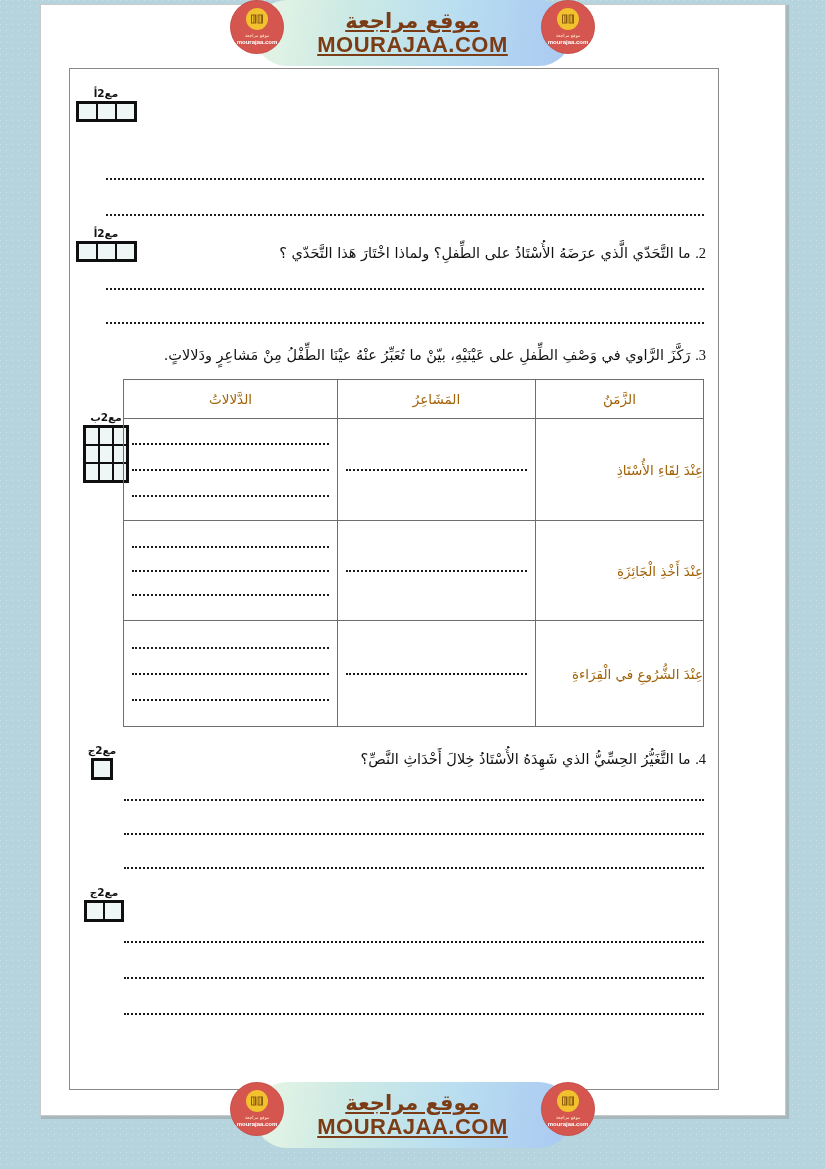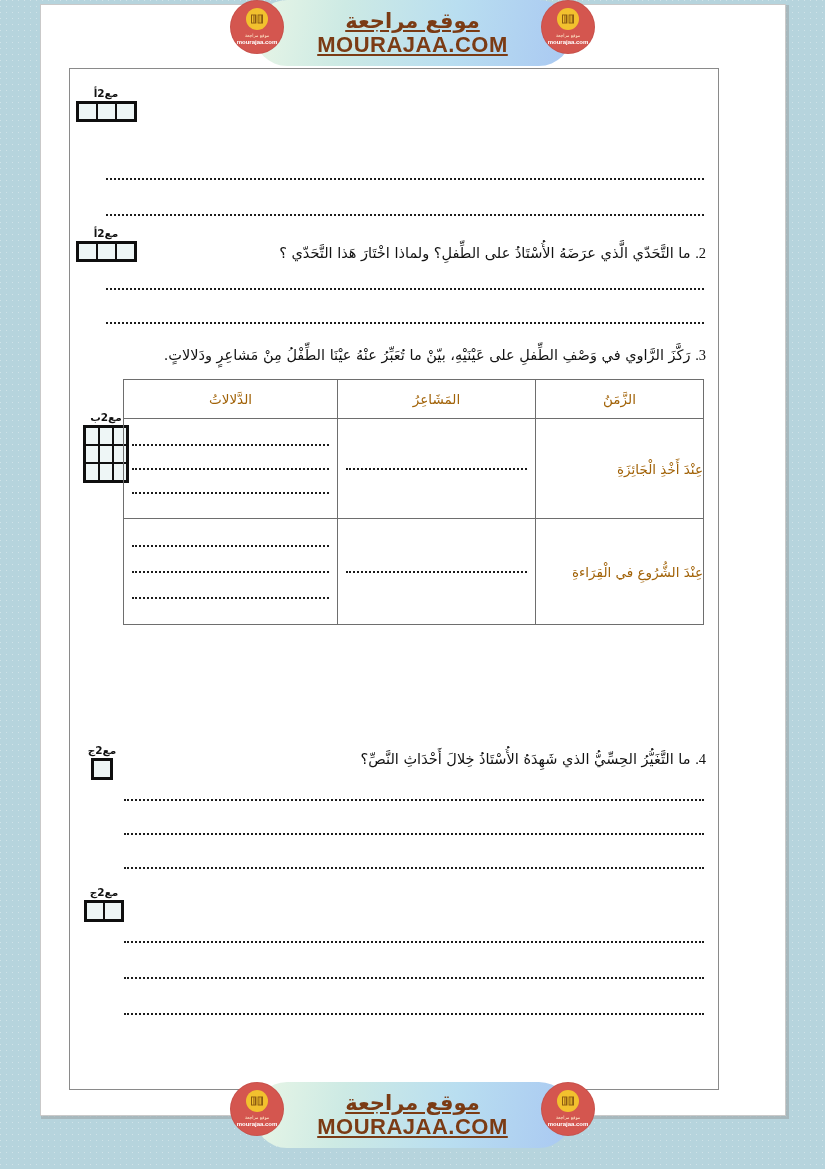--- a/index.html
+++ b/index.html
@@ -223,20 +223,35 @@
 
     <table class="tbl" style="top:310px;right:14px;width:577px;">
       <thead>
         <tr>
           <th style="width:167px;">الزَّمَنُ</th>
           <th style="width:197px;">المَشَاعِرُ</th>
           <th style="width:213px;">الدَّلالاتُ</th>
         </tr>
       </thead>
       <tbody>
+        <tr style="height:102px;">
+          <td class="time-cell">عِنْدَ لِقَاءِ الأُسْتَاذِ</td>
+          <td>
+            <div class="cell-dots">
+              <div class="dl"></div>
+            </div>
+          </td>
+          <td>
+            <div class="cell-dots" style="gap:24px;">
+              <div class="dl"></div>
+              <div class="dl"></div>
+              <div class="dl"></div>
+            </div>
+          </td>
+        </tr>
         <tr style="height:100px;">
           <td class="time-cell">عِنْدَ أَخْذِ الْجَائِزَةِ</td>
           <td>
             <div class="cell-dots">
               <div class="dl"></div>
             </div>
           </td>
           <td>
             <div class="cell-dots" style="gap:22px;">
               <div class="dl"></div>

